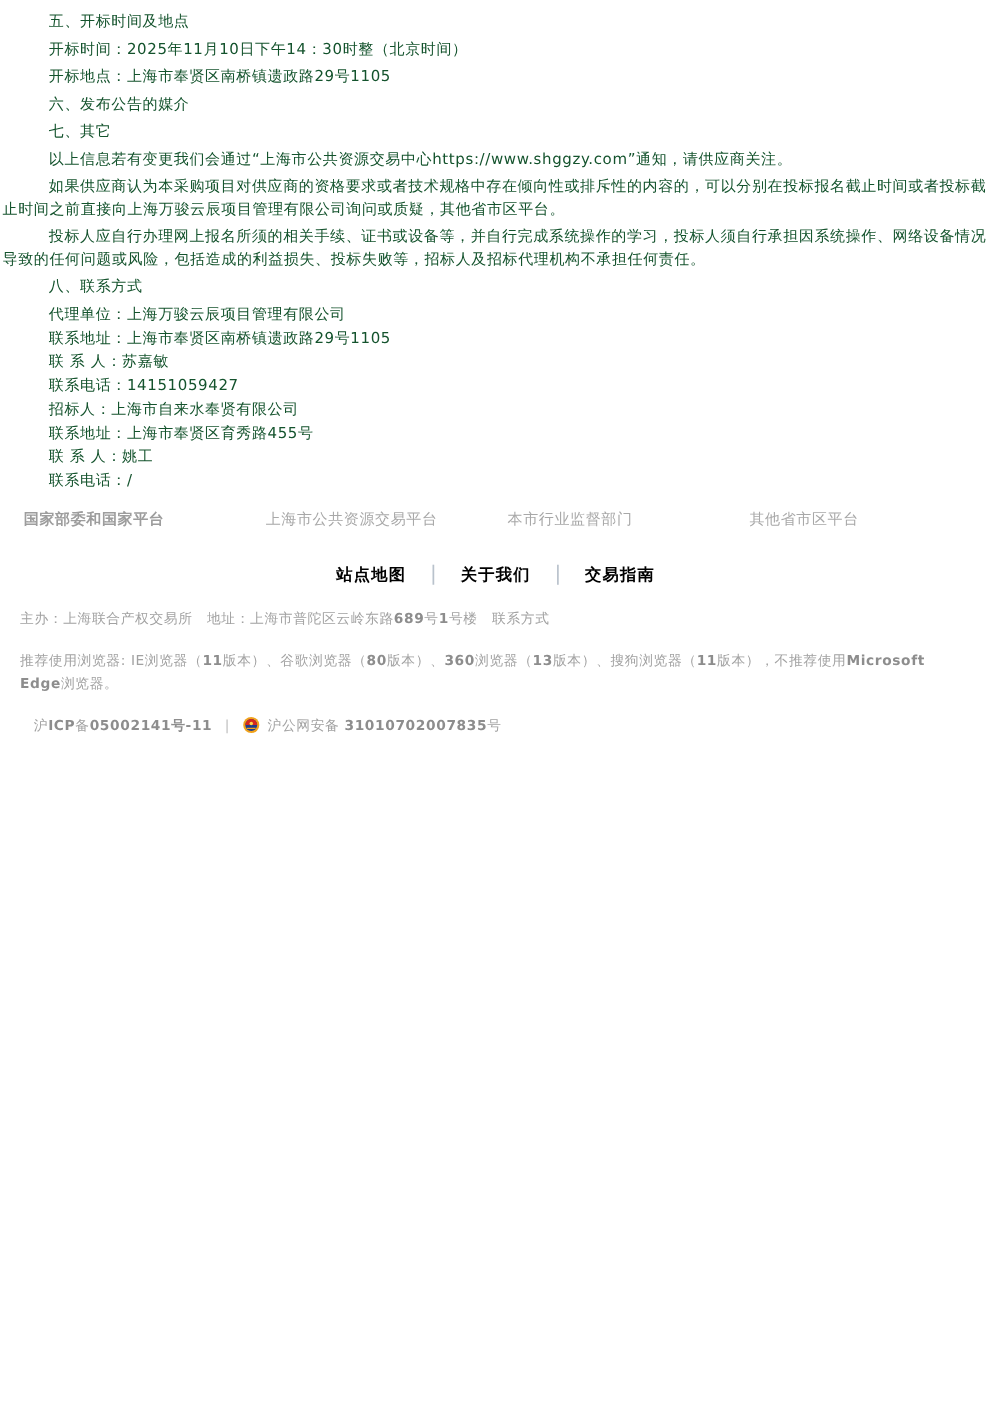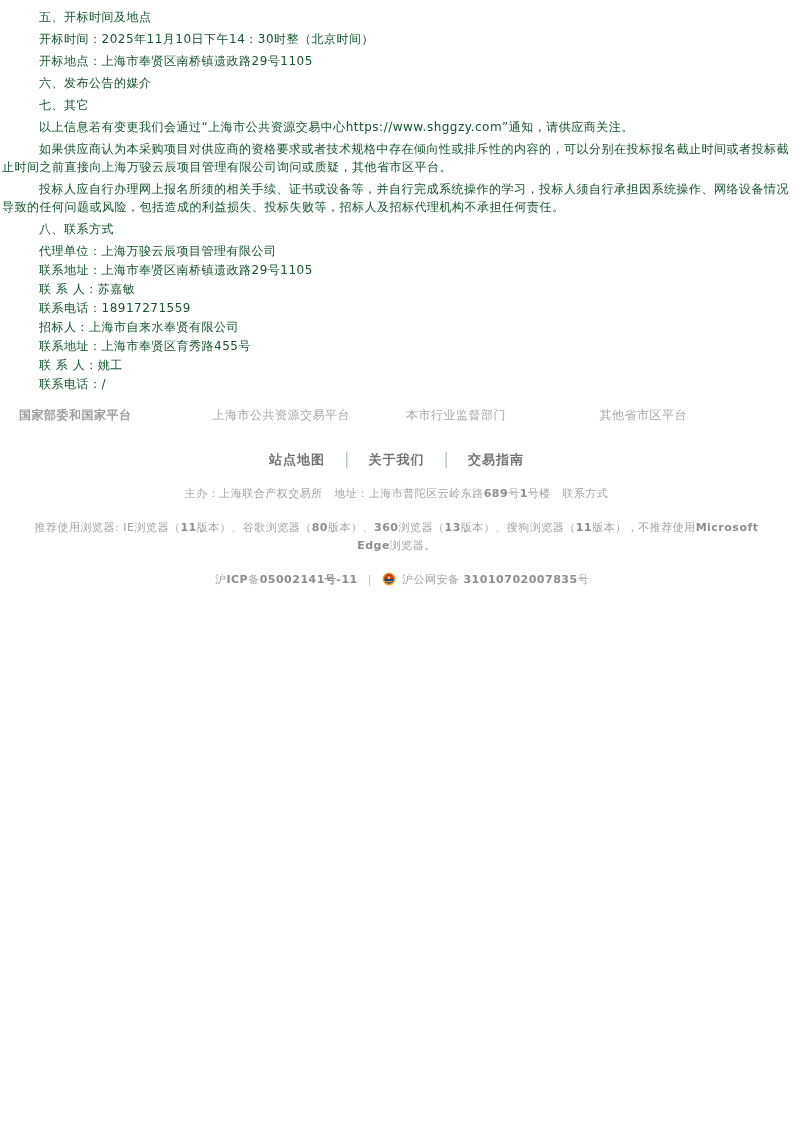--- a/index.html
+++ b/index.html
@@ -25,27 +25,27 @@
     padding:0 0 0 19px;
   }
   .platforms a{
     font-size:12px;color:#a8a8a8;text-decoration:none;letter-spacing:0.5px;
   }
   .platforms a:first-child{font-weight:bold;color:#9d9d9d;}
   .footnav{
     margin-top:26px;text-align:center;line-height:18px;
   }
   .footnav a{
-    font-size:13px;font-weight:bold;color:#737373;text-decoration:none;
+    font-size:13px;font-weight:bold;color:#000000;text-decoration:none;
     letter-spacing:1px;
     text-align:right;
   }
   .footnav .sep{color:#b9c2cc;margin:0 14px;font-weight:normal;}
   .fline{
-    margin:16px;text-align:center;line-height:18px;
+    margin:16px;text-align:left;line-height:18px;
     font-size:11px;color:#a2a2a2;letter-spacing:0.5px;
   }
   .fline.host{margin-top:16px;}
   .fline.decl{margin-top:1px;}
   .fline.brow{margin-top:1px;}
   .fline.icp-row{margin-top:3px;padding-left:11px;}
   .fline a{color:#a2a2a2;text-decoration:none;}
   .seg-b{font-weight:bold;color:#8d8d8d;}
   .icp-row .sep2{color:#bdbdbd;margin:0 6px;}
   .badge{
@@ -64,21 +64,21 @@
   <p>七、其它</p>
 
   <p>以上信息若有变更我们会通过“上海市公共资源交易中心https://www.shggzy.com”通知，请供应商关注。</p>
   <p>如果供应商认为本采购项目对供应商的资格要求或者技术规格中存在倾向性或排斥性的内容的，可以分别在投标报名截止时间或者投标截止时间之前直接向上海万骏云辰项目管理有限公司询问或质疑，其他省市区平台。</p>
   <p>投标人应自行办理网上报名所须的相关手续、证书或设备等，并自行完成系统操作的学习，投标人须自行承担因系统操作、网络设备情况导致的任何问题或风险，包括造成的利益损失、投标失败等，招标人及招标代理机构不承担任何责任。</p>
 
   <p>八、联系方式</p>
   <p class="contact">代理单位：上海万骏云辰项目管理有限公司</p>
   <p class="contact">联系地址：上海市奉贤区南桥镇遗政路29号1105</p>
   <p class="contact">联 系 人：苏嘉敏</p>
-  <p class="contact">联系电话：18917271559</p>
+  <p class="contact">联系电话：14151059427</p>
   <p class="contact">招标人：上海市自来水奉贤有限公司</p>
   <p class="contact">联系地址：上海市奉贤区育秀路455号</p>
   <p class="contact">联 系 人：姚工</p>
   <p class="contact">联系电话：/</p>
 </div>
 
 <div class="footer">
   <div class="platforms">
     <a href="#">国家部委和国家平台</a>
     <a href="#">上海市公共资源交易平台</a>

